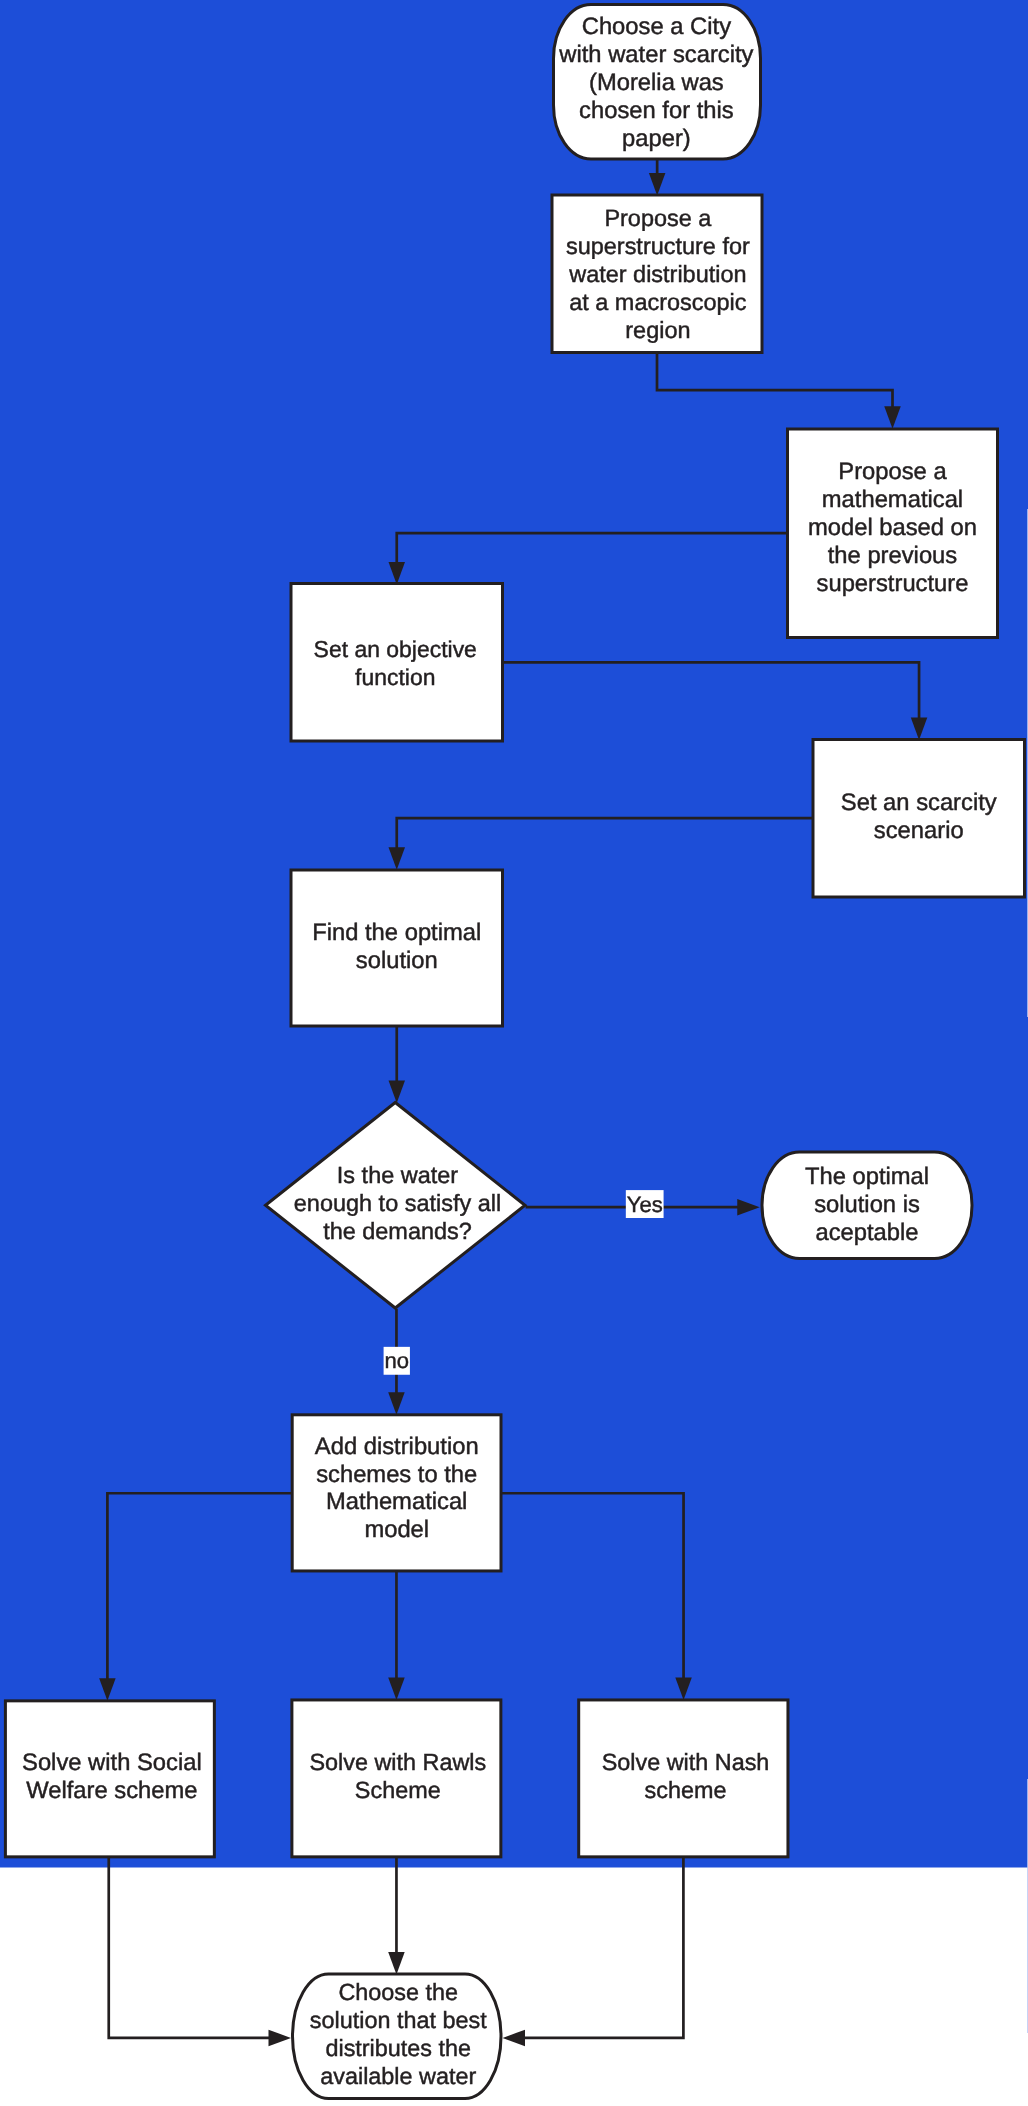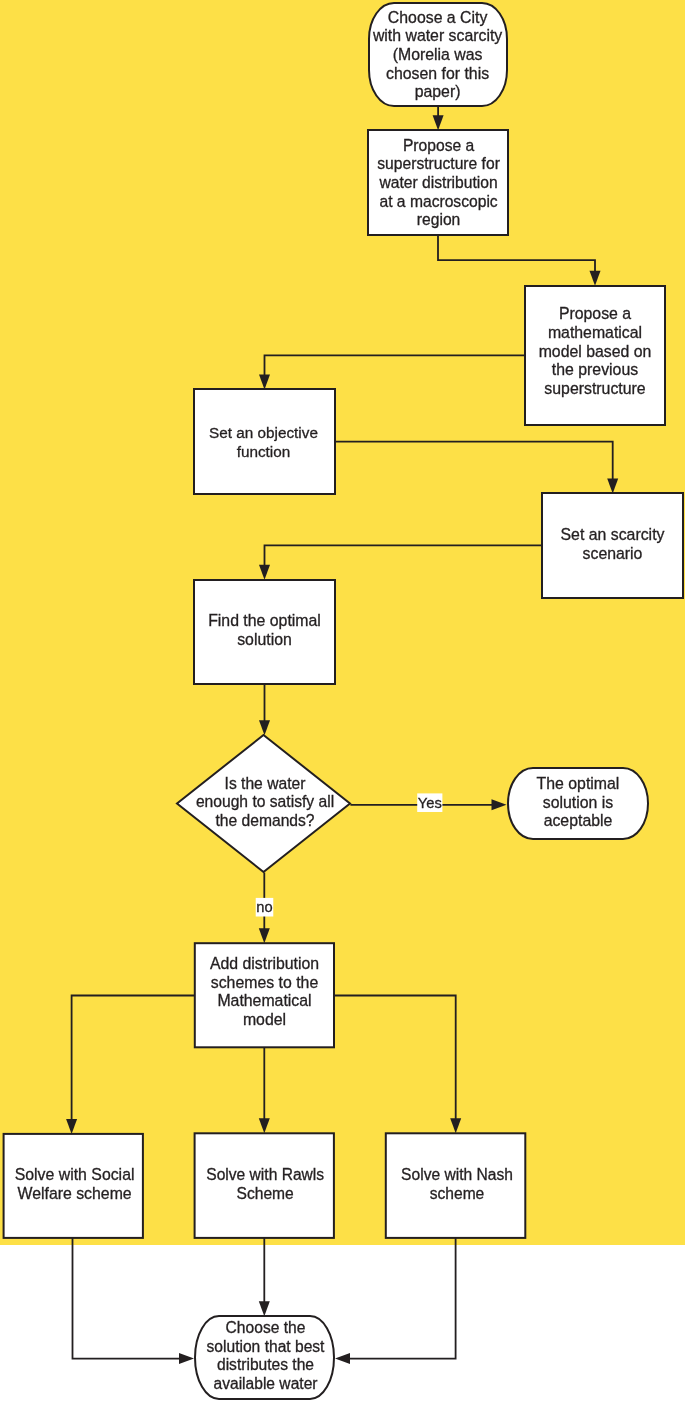--- a/index.html
+++ b/index.html
@@ -1,19 +1,19 @@
 <!DOCTYPE html>
 <html><head>
 <meta charset="utf-8">
 <title>Flowchart</title>
 <style>
   html,body{margin:0;padding:0;background:#ffffff;}
   body{width:685px;height:1404px;overflow:hidden;
        font-family:"Liberation Sans",sans-serif;}
-  #stage{position:relative;width:685px;height:1245px;background:#fde047;}
+  #stage{position:relative;width:685px;height:1245px;background:#1d4ed8;}
   svg.diagram{position:absolute;left:0;top:0;width:685px;height:1404px;display:block;}
   text{font-family:"Liberation Sans",sans-serif;}
 </style>
 </head>
 <body>
 
 <div id="stage">
   <svg class="diagram" viewBox="0 0 685 1404" width="685" height="1404">
     <g id="shapes-layer">
         <rect x="369" y="3" width="138" height="103" rx="25" ry="36" fill="#ffffff" stroke="#231f20" stroke-width="2" stroke-linejoin="miter"></rect>

